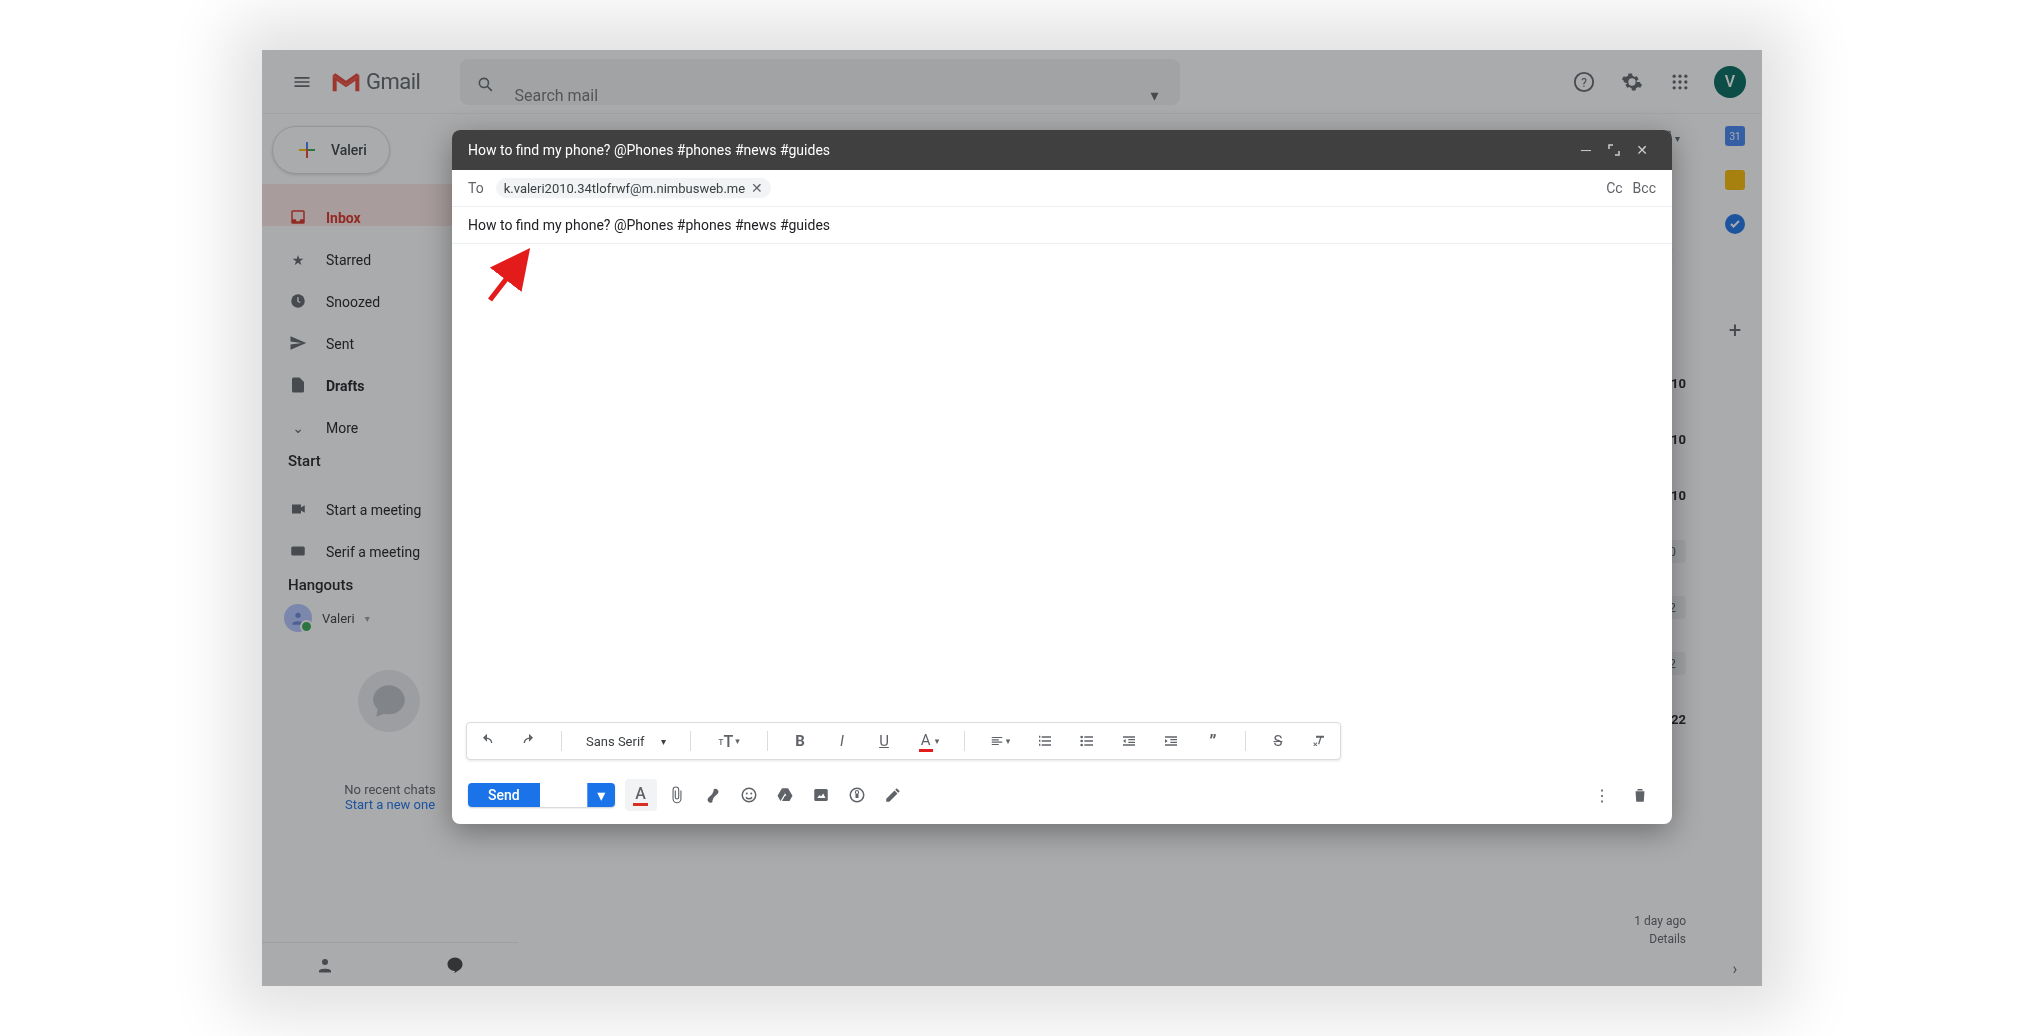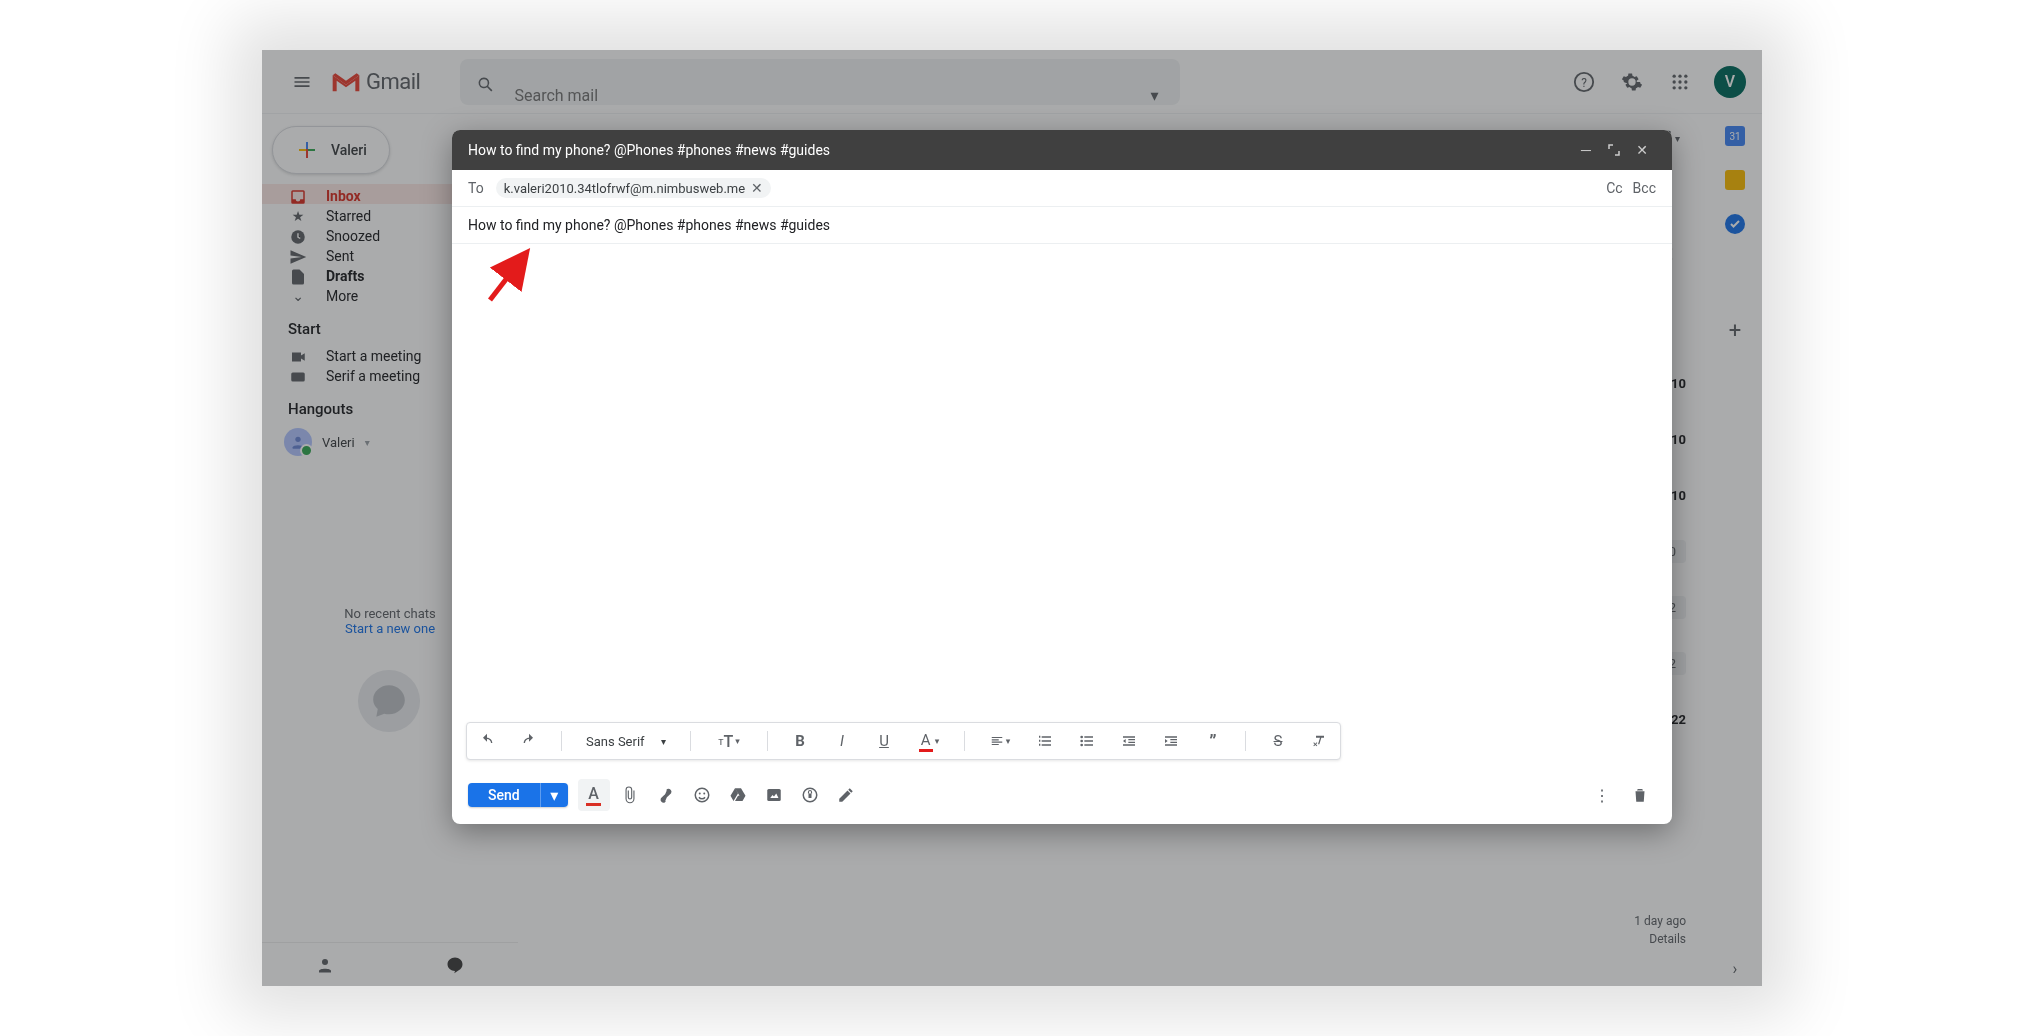--- a/index.html
+++ b/index.html
@@ -15,21 +15,21 @@
 .search { flex:0 0 720px;display:flex;align-items:flex-end;background:#f1f3f4;border-radius:8px;height:46px;padding:0 6px; }
 .search input { border:none;background:transparent;font-size:16px;flex:1;padding:0 8px;color:#202124;outline:none; }
 .search-caret { color:#5f6368;width:40px;display:flex;align-items:center;justify-content:center;cursor:pointer; }
 .header-right { margin-left:auto;display:flex;align-items:center;gap:8px; }
 .icon-btn { width:40px;height:40px;display:flex;align-items:center;justify-content:center;border-radius:50%;color:#5f6368;cursor:pointer; }
 .avatar { width:32px;height:32px;border-radius:50%;background:#00695c;color:#fff;display:flex;align-items:center;justify-content:center;font-size:16px;font-weight:500;margin-left:6px;cursor:pointer; }
 
 
 .sidebar { position:absolute;left:0;top:64px;width:256px;bottom:0;overflow:hidden;color:#202124; }
 .compose { display:inline-flex;align-items:center;gap:12px;height:48px;padding:0 22px;margin:12px 8px 10px 10px;border:1px solid #dadce0;border-radius:24px;background:#fff;box-shadow:0 1px 3px rgba(60,64,67,.2);font-size:14px;font-weight:500;color:#3c4043;cursor:pointer; }
-.nav-item { display:flex;align-items:flex-start;gap:18px;height:20px;padding:4px 12px 0 26px;border-radius:0 16px 16px 0;font-size:14px;color:#202124;cursor:pointer; }
+.nav-item { display:flex;align-items:flex-end;gap:18px;height:42px;padding:4px 12px 0 26px;border-radius:0 16px 16px 0;font-size:14px;color:#202124;cursor:pointer; }
 .nav-item.active { background:#fce8e6;color:#d93025;font-weight:700; }
 .nav-item.bold { font-weight:700; }
 .nav-icon { width:20px;color:#5f6368;display:flex;align-items:center;justify-content:center; }
 .nav-item.active .nav-icon{color:#d93025;}
 .section-title { font-size:15px;font-weight:500;color:#202124;padding:16px 0 6px 26px; }
 .hangouts-user { display:flex;align-items:center;gap:10px;padding:4px 0 0 22px;font-size:13px;color:#3c4043; }
 .presence { position:relative;width:28px;height:28px;border-radius:50%;background:#b3c6ff;display:flex;align-items:center;justify-content:center; }
 .presence::after{content:"";position:absolute;right:-1px;bottom:-1px;width:9px;height:9px;border-radius:50%;background:#34a853;border:2px solid #fff;}
 .no-chats { text-align:center;font-size:13px;color:#5f6368;margin-top:150px; }
 .no-chats a { color:#1a73e8;text-decoration:none; }
@@ -66,21 +66,21 @@
 .chip .x{color:#5f6368;cursor:pointer;font-size:14px;}
 .ccbcc{margin-left:auto;display:flex;gap:10px;color:#5f6368;font-size:14px;}
 .cw-subject{padding:10px 16px;border-bottom:1px solid #eceff1;font-size:14px;color:#202124;}
 .cw-body{flex:1;position:relative;}
 .arrow { position:absolute;left:26px;top:4px;pointer-events:none; }
 .fmt-bar { position:absolute;bottom:64px;left:14px;display:flex;align-items:center;gap:14px;background:#fff;border:1px solid #dadce0;border-radius:4px;padding:4px 6px;box-shadow:0 1px 3px rgba(0,0,0,.1); }
 .fmt-btn { width:28px;height:28px;display:flex;align-items:center;justify-content:center;color:#5f6368;cursor:pointer;border-radius:3px;font-size:15px; }
 .fmt-sep { width:1px;height:20px;background:#dadce0;margin:0 4px; }
 .font-sel { display:flex;align-items:center;gap:4px;padding:0 6px;font-size:13px;color:#3c4043;cursor:pointer;min-width:92px;justify-content:space-between;}
 .cw-footer { height:58px;display:flex;align-items:center;padding:0 16px;gap:10px; }
-.send { display:flex;align-items:stretch;height:24px;border-radius:4px;overflow:hidden;box-shadow:0 1px 2px rgba(0,0,0,.2); }
+.send { display:flex;align-items:stretch;height:24px;border-radius:4px;overflow:hidden;box-shadow:0 1px 2px rgba(0,0,0,.2);gap:47px; }
 .send-main { background:#1a73e8;color:#fff;border:none;padding:0 20px;font-size:14px;font-weight:500;cursor:pointer; }
 .send-more { background:#1a73e8;color:#fff;width:28px;display:flex;align-items:center;justify-content:center;border-left:1px solid rgba(255,255,255,.3);cursor:pointer; }
 .ftr-icons{display:flex;align-items:center;gap:4px;}
 .ftr-btn { width:32px;height:32px;display:flex;align-items:center;justify-content:center;color:#5f6368;cursor:pointer;border-radius:4px; }
 .ftr-right{margin-left:auto;display:flex;align-items:center;gap:6px;}
 svg{display:block;}
 </style>
 </head>
 <body>
 

